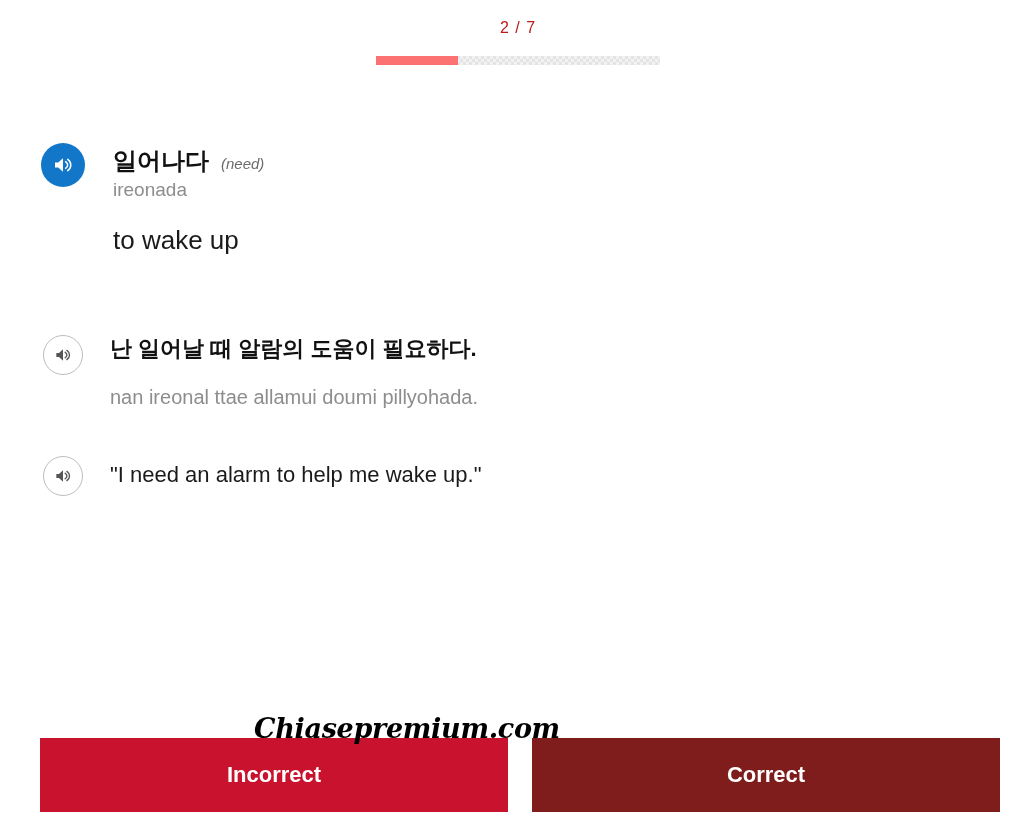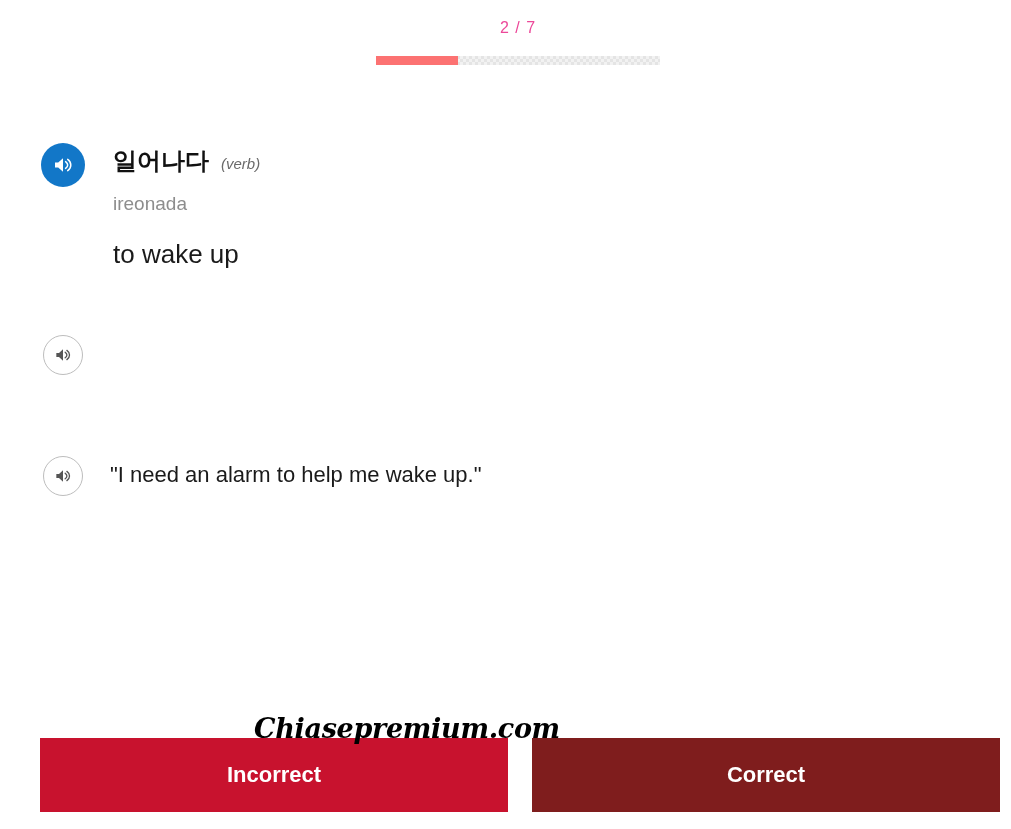--- a/index.html
+++ b/index.html
@@ -19,21 +19,21 @@
   
   .progress-wrap {
     position: absolute;
     left: 376px;
     top: 18px;
     width: 284px;
   }
   .progress-count {
     text-align: center;
     font-size: 16px;
-    color: #ec4899;
+    color: #b91c1c;
     letter-spacing: 1px;
     line-height: 20px;
     height: 20px;
   }
   .progress-track {
     position: relative;
     margin-top: 18px;
     height: 9px;
     width: 284px;
     background-color: #f2f2f2;
@@ -89,21 +89,21 @@
     letter-spacing: 0px;
     line-height: 36px;
   }
   .pos-tag {
     margin-left: 12px;
     font-size: 15px;
     font-style: italic;
     color: #6b6b6b;
   }
   .romanization-main {
-    margin-top: 14px;
+    margin-top: 0;
     font-size: 19px;
     color: #8d8d8d;
     line-height: 22px;
   }
   .meaning {
     margin-top: 24px;
     font-size: 26px;
     color: #1a1a1a;
     line-height: 30px;
   }
@@ -214,37 +214,41 @@
         <path d="M4 9.5h3.2L12 5.2v13.6L7.2 14.5H4z" fill="#ffffff"></path>
         <path d="M14.6 8.6c1.3 1 2.1 2.1 2.1 3.4s-.8 2.4-2.1 3.4" fill="none" stroke="#ffffff" stroke-width="1.5" stroke-linecap="round"></path>
         <path d="M16.7 6.4c2 1.4 3.1 3.3 3.1 5.6s-1.1 4.2-3.1 5.6" fill="none" stroke="#ffffff" stroke-width="1.5" stroke-linecap="round"></path>
       </svg>
     </span>
   </div>
 
   <div class="word-text-col">
     <div class="headword-line">
       <span class="headword">일어나다</span>
-      <span class="pos-tag">(verb)</span>
+      <span class="pos-tag">(need)</span>
     </div>
     <div class="romanization-main">ireonada</div>
     <div class="meaning">to wake up</div>
   </div>
 </div>
 
 <div class="example-row" id="example-sentence-row">
   <div class="speaker-outline">
     <span>
       <svg width="20" height="20" viewBox="0 0 24 24" aria-hidden="true">
         <path d="M4 9.5h3.2L12 5.2v13.6L7.2 14.5H4z" fill="#555555"></path>
         <path d="M14.6 8.6c1.3 1 2.1 2.1 2.1 3.4s-.8 2.4-2.1 3.4" fill="none" stroke="#555555" stroke-width="1.6" stroke-linecap="round"></path>
         <path d="M16.7 6.4c2 1.4 3.1 3.3 3.1 5.6s-1.1 4.2-3.1 5.6" fill="none" stroke="#555555" stroke-width="1.6" stroke-linecap="round"></path>
       </svg>
     </span>
   </div>
+  <div class="example-text-col">
+    <div class="example-sentence">난 일어날 때 알람의 도움이 필요하다.</div>
+    <div class="example-roman">nan ireonal ttae allamui doumi pillyohada.</div>
+  </div>
 </div>
 
 <div class="example-row" id="example-translation-row">
   <div class="speaker-outline">
     <span>
       <svg width="20" height="20" viewBox="0 0 24 24" aria-hidden="true">
         <path d="M4 9.5h3.2L12 5.2v13.6L7.2 14.5H4z" fill="#555555"></path>
         <path d="M14.6 8.6c1.3 1 2.1 2.1 2.1 3.4s-.8 2.4-2.1 3.4" fill="none" stroke="#555555" stroke-width="1.6" stroke-linecap="round"></path>
         <path d="M16.7 6.4c2 1.4 3.1 3.3 3.1 5.6s-1.1 4.2-3.1 5.6" fill="none" stroke="#555555" stroke-width="1.6" stroke-linecap="round"></path>
       </svg>

